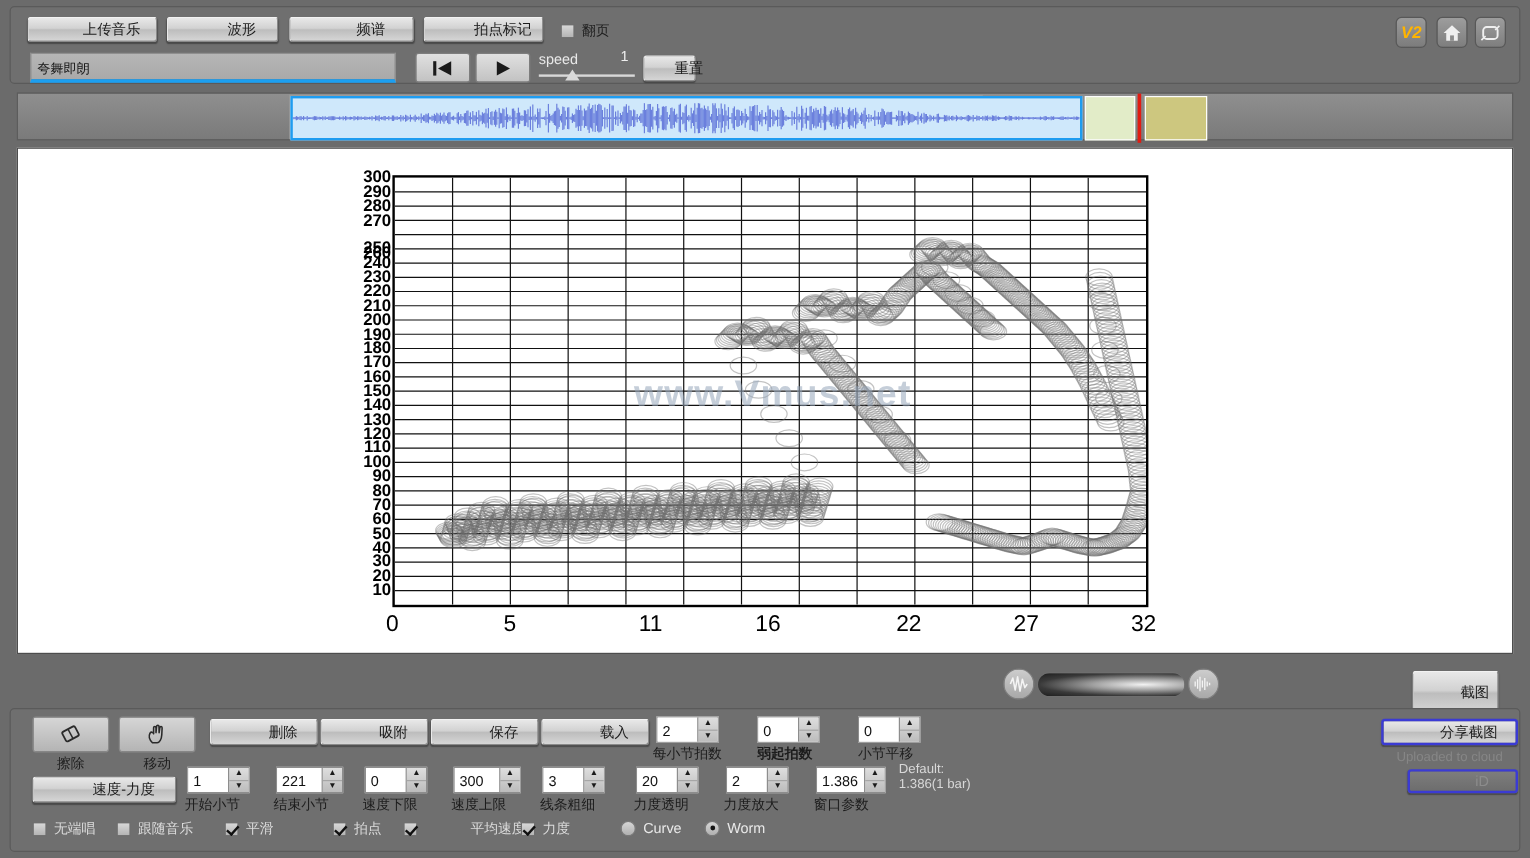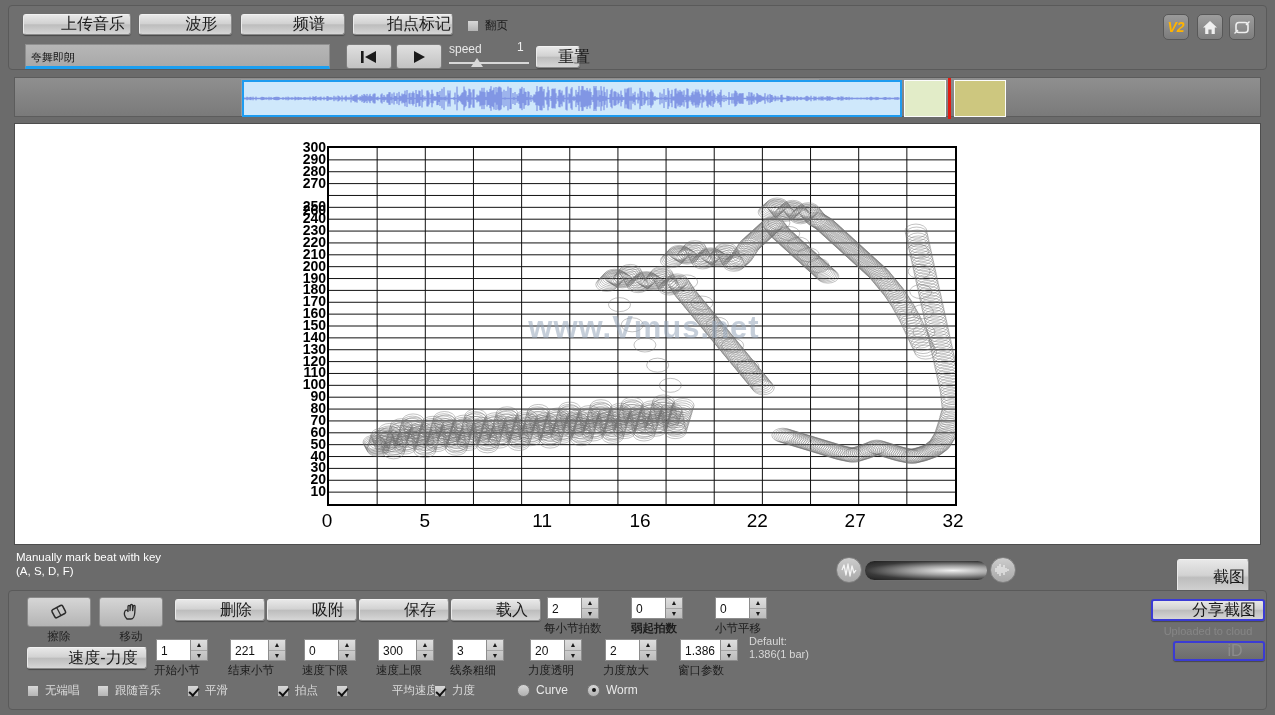--- a/index.html
+++ b/index.html
@@ -13,21 +13,21 @@
   #app { position: relative; width: 1275px; height: 715px; background: #6b6b6b; }
 
   
   .btn {
     background: linear-gradient(to bottom, #e8e8e8 0%, #d2d2d2 45%, #bdbdbd 52%, #d6d6d6 100%);
     border: 1px solid #8a8a8a;
     border-top-color: #f2f2f2;
     border-left-color: #eaeaea;
     border-radius: 3px;
     color: #1b1b1b;
-    font-size: 16px;
+    font-size: 12px;
     display: flex; align-items: center; justify-content: center;
     cursor: pointer;
     box-shadow: 0 1px 1px rgba(0,0,0,.35);
     user-select: none;
     white-space: nowrap;
     padding-left: 32px;
   }
 
   
   .topbar {
@@ -2141,24 +2141,20 @@
         <span class="xtick" style="left: 97.8125px;">5</span>
         <span class="xtick" style="left: 215.188px;">11</span>
         <span class="xtick" style="left: 313px;">16</span>
         <span class="xtick" style="left: 430.375px;">22</span>
         <span class="xtick" style="left: 528.188px;">27</span>
         <span class="xtick" style="left: 626px;">32</span>
       </div>
   </div>
 
   <div id="status-strip">
-    <div id="hint">
-      <div>Manually mark beat with key</div>
-      <div>(A, S, D, F)</div>
-    </div>
   </div>
 
   <div id="vol-group">
     <div class="vol-icon" id="vol-icon-left">
       <svg width="18" height="16" viewBox="0 0 18 16">
         <path d="M2 8 L4 3 L6 13 L8 2 L10 14 L12 4 L14 11 L16 8" stroke="#f4f4f4" stroke-width="1.3" fill="none" stroke-linejoin="round"></path>
       </svg>
     </div>
     <div id="vol-track"></div>
     <div class="vol-icon" id="vol-icon-right">

